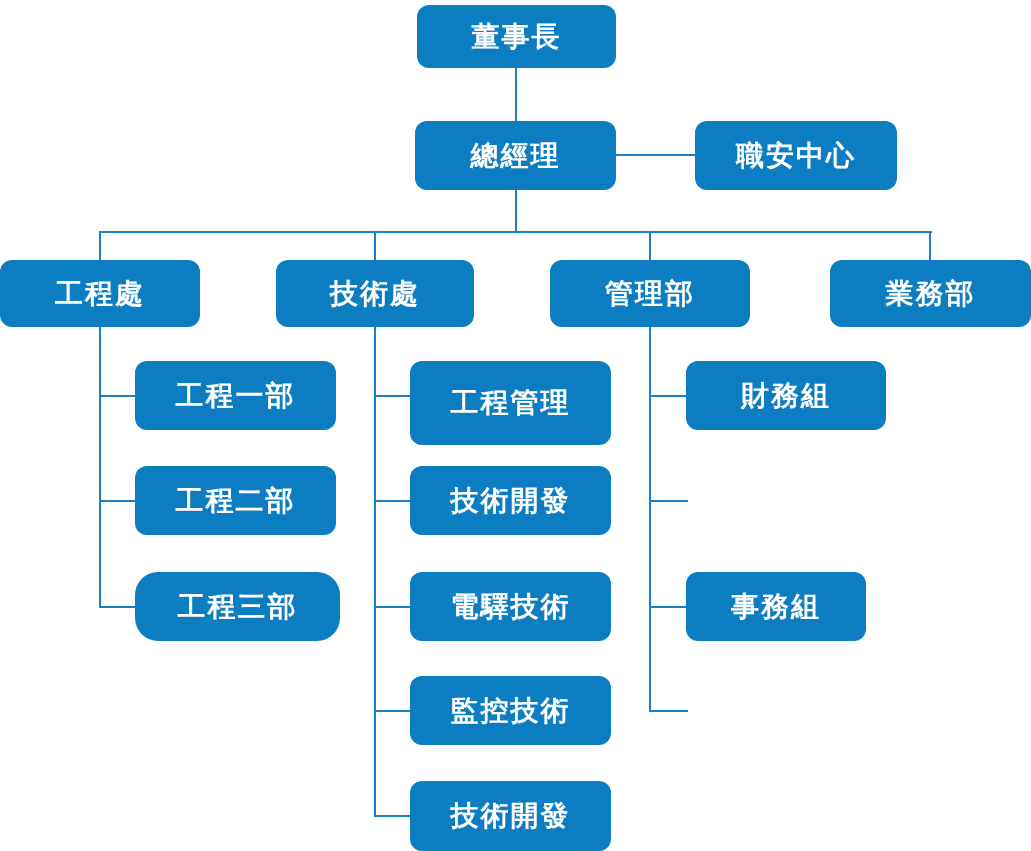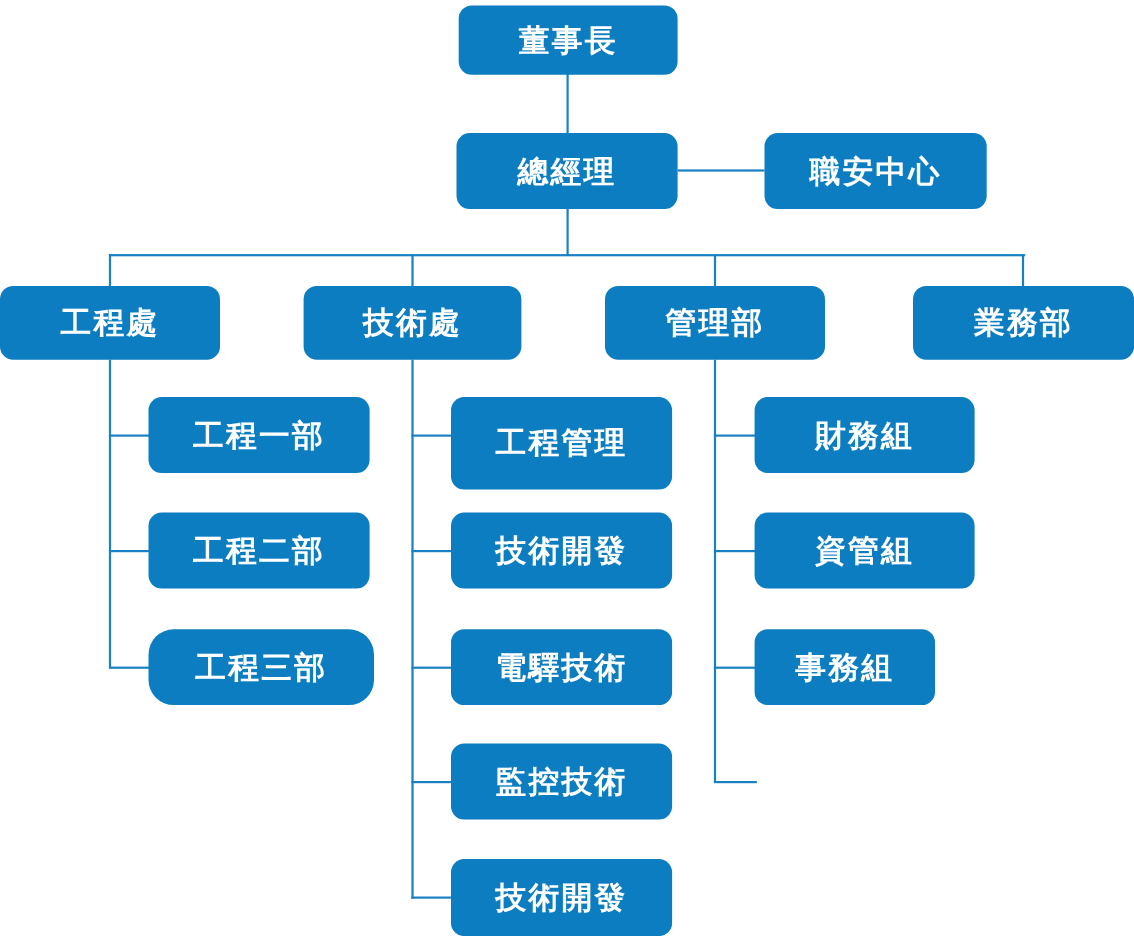--- a/index.html
+++ b/index.html
@@ -81,16 +81,15 @@
   <div class="node" style="left:135px; top:466px; width:201px; height:69px;">工程二部</div>
   <div class="node" style="left:135px; top:572px; width:205px; height:69px;border-radius:23px;">工程三部</div>
 
   <div class="node" style="left:410px; top:361px; width:201px; height:84px;">工程管理</div>
   <div class="node" style="left:410px; top:466px; width:201px; height:69px;">技術開發</div>
   <div class="node" style="left:410px; top:572px; width:201px; height:69px;">電驛技術</div>
   <div class="node" style="left:410px; top:676px; width:201px; height:69px;">監控技術</div>
   <div class="node" style="left:410px; top:781px; width:201px; height:70px;">技術開發</div>
 
   <div class="node" style="left:686px; top:361px; width:200px; height:69px;">財務組</div>
-  <div class="node" style="left:686px; top:466px; width:200px; height:69px;">資管組</div>
-  <div class="node" style="left:686px; top:572px; width:164px; height:69px;">事務組</div>
+  <div class="node" style="left:686px; top:572px; width:180px; height:69px;">事務組</div>
 
 </div>
 
 </body></html>

